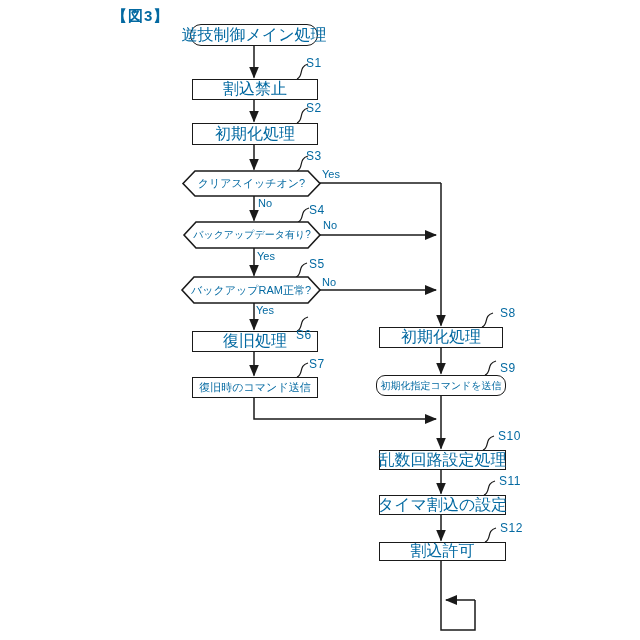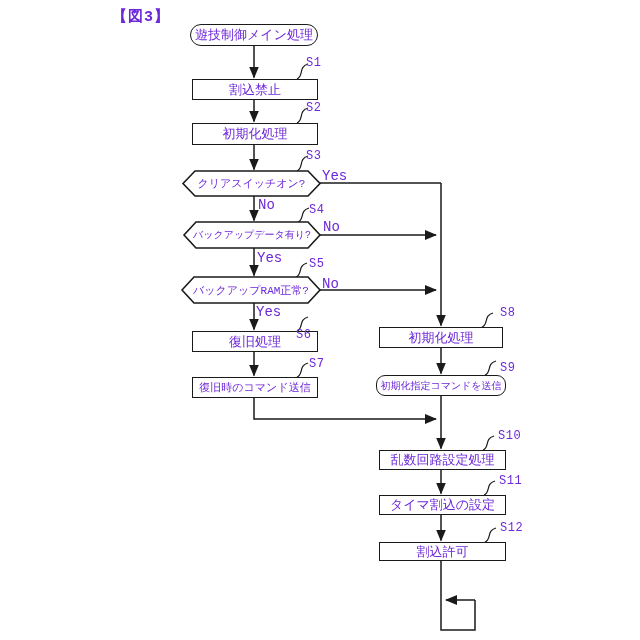--- a/index.html
+++ b/index.html
@@ -1,35 +1,35 @@
 <!DOCTYPE html>
 <html><head>
 <meta charset="utf-8">
 <style>
   html,body { margin:0; padding:0; background:#ffffff; }
   #canvas {
     position:relative; width:608px; height:640px; background:#ffffff;
-    font-family:Liberation Mono, monospace; color:#6d28d9;
+    font-family:Liberation Sans, sans-serif; color:#0369a1;
     overflow:hidden;
   }
   #connector-svg { position:absolute; left:0; top:0; width:640px; height:640px; }
   .fig-title { position:absolute; left:112px; top:7px; font-size:15px; font-weight:700; letter-spacing:1px; }
   .node {
     position:absolute; box-sizing:border-box; display:flex; align-items:center; justify-content:center;
-    background:#ffffff; border:1.6px solid #1a1a1a; font-size:13px; white-space:nowrap;
+    background:#ffffff; border:1.6px solid #1a1a1a; font-size:16px; white-space:nowrap;
   }
   .terminal { border-radius:12px; }
   .hex-label {
     position:absolute; display:flex; align-items:center; justify-content:center;
     background:transparent; border:none; font-size:11px; white-space:nowrap; pointer-events:none;
   }
   .tight  { font-size:10px; }
   .mid    { font-size:11px; }
   .step-id { position:absolute; font-size:12px; letter-spacing:0.5px; }
-  .branch  { position:absolute; font-size:14px; }
+  .branch  { position:absolute; font-size:11px; }
   
   #node-start { left:190px; top:24px;  width:128px; height:22px; }
   #node-s1  { left:192px; top:79px;  width:126px; height:21px; }
   #node-s2  { left:192px; top:123px; width:126px; height:22px; }
   #hex-s3-label { left:183px; top:171px; width:137px; height:25px; }
   #hex-s4-label { left:184px; top:222px; width:136px; height:26px; }
   #hex-s5-label { left:182px; top:277px; width:138px; height:26px; }
   #node-s6  { left:192px; top:331px; width:126px; height:21px; }
   #node-s7  { left:192px; top:377px; width:126px; height:21px; }
   #node-s8  { left:379px; top:327px; width:124px; height:21px; }

